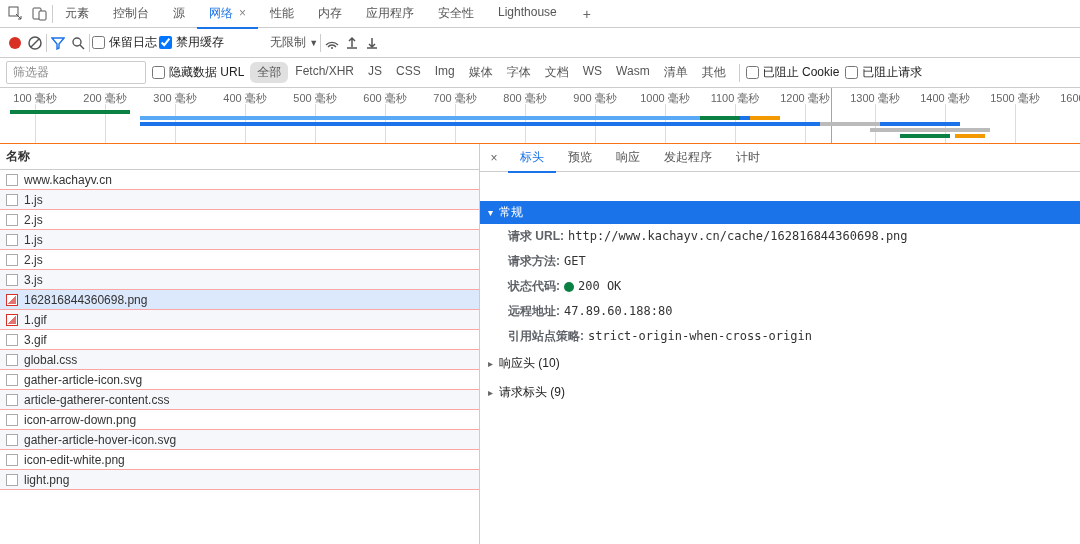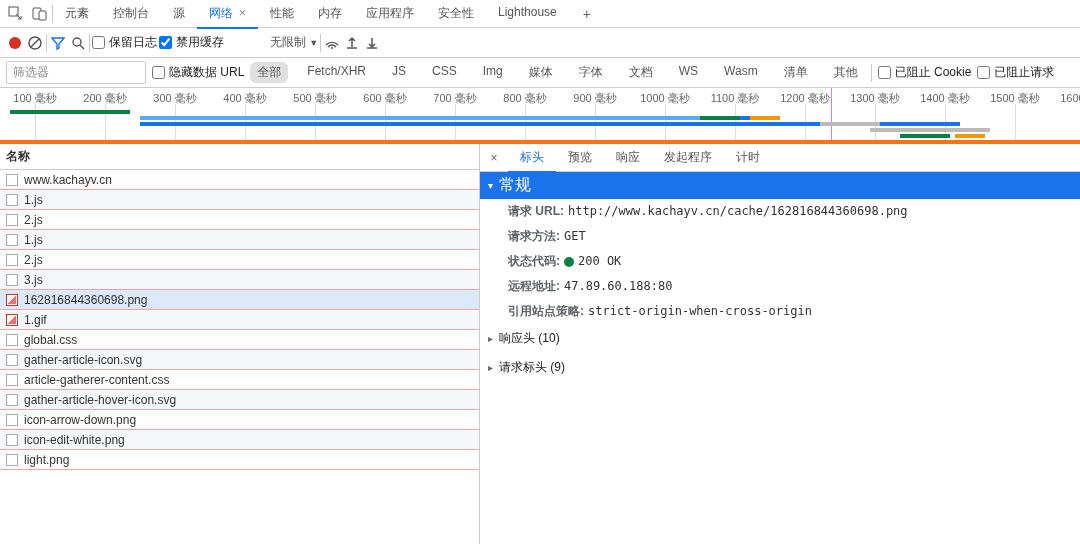--- a/index.html
+++ b/index.html
@@ -14,21 +14,21 @@
 .toolbar .ic { width: 18px; height: 18px; display: flex; align-items: center; justify-content: center; color: #555; }
 .toolbar .rec { width: 12px; height: 12px; border-radius: 50%; background: #d93025; }
 .toolbar label { display: flex; align-items: center; gap: 4px; color: #222; }
 .toolbar input[type=checkbox] { width: 13px; height: 13px; }
 .toolbar .sel { border: none; color: #555; background: transparent; margin-left: 44px; }
 .filterbar { display: flex; align-items: center; height: 30px; border-bottom: 1px solid #ccc; padding: 0 6px; gap: 6px; }
 .filterbar .input { border: 1px solid #ccc; border-radius: 2px; padding: 2px 6px; width: 140px; color: #888; }
 .filterbar .chip { padding: 2px 7px; color: #555; cursor: pointer; border-radius: 6px; }
 .filterbar .chip.sel { background: #e0e0e0; }
 .filterbar label { display: flex; align-items: center; gap: 4px; color: #222; }
-.timeline { height: 56px; border-bottom: 4px solid #f97316; position: relative; overflow: hidden; }
+.timeline { height: 56px; border-bottom: 1px solid #f97316; position: relative; overflow: hidden; }
 .ticks { display: flex; height: 20px; }
 .tick { flex: 0 0 auto; width: 70px; text-align: center; color: #666; font-size: 11px; padding-top: 3px; position: relative; }
 .tick::before { content: ""; position: absolute; left: 50%; top: 16px; width: 1px; height: 40px; background: #ddd; }
 .bars { position: relative; height: 36px; }
 .bar { position: absolute; height: 4px; }
 .split { display: flex; height: calc(544px - 28px - 30px - 30px - 56px); }
 .left { width: 480px; border-right: 1px solid #ccc; display: flex; flex-direction: column; }
 .lhdr { padding: 4px 6px; border-bottom: 1px solid #ccc; color: #333; font-weight: bold; }
 .rows { overflow-y: auto; flex: 1; }
 .row { display: flex; align-items: center; height: 20px; padding: 0 6px; border-bottom: 1px solid #fca5a5; gap: 6px; cursor: pointer; }
@@ -36,21 +36,21 @@
 .row.sel { background: #dce8fb; }
 .fic { width: 12px; height: 12px; border: 1px solid #aaa; background: #fff; flex-shrink: 0; }
 .fic.img { border-color: #d93025; background: #fff; position: relative; }
 .fic.img::after { content: ""; position: absolute; inset: 1px; background: linear-gradient(135deg, #fff 50%, #e57373 50%); }
 .right { flex: 1; display: flex; flex-direction: column; }
 .rhdr { display: flex; align-items: center; height: 28px; border-bottom: 1px solid #ccc; }
 .rhdr .close { width: 28px; text-align: center; color: #666; cursor: pointer; }
 .rtab { padding: 6px 12px; color: #555; cursor: pointer; position: relative; }
 .rtab.active { color: #1a73e8; }
 .rtab.active::after { content: ""; position: absolute; bottom: -1px; left: 0; right: 0; height: 2px; background: #1a73e8; }
-.section-hdr { background: #1a73e8; color: #fff; padding: 3px 8px; font-size: 16px; display: flex; align-items: center; }
+.section-hdr { background: #1a73e8; color: #fff; padding: 3px 8px; font-size: 12px; display: flex; align-items: center; margin-top: 29px; }
 .section-hdr::before { content: "▾"; margin-right: 6px; font-size: 10px; }
 .collapsed-hdr { padding: 6px 8px; color: #222; cursor: pointer; }
 .collapsed-hdr::before { content: "▸"; margin-right: 6px; color: #666; font-size: 10px; }
 .kv { padding: 4px 8px 4px 28px; }
 .kv .k { color: #5f6368; font-weight: bold; margin-right: 4px; }
 .kv .v { color: #333; }
 .kv .mono { font-family: monospace; }
 .status-dot { display: inline-block; width: 10px; height: 10px; border-radius: 50%; background: #0b8043; margin-right: 4px; vertical-align: middle; }
 .sep { width: 1px; height: 18px; background: #ccc; }
 svg { display: block; }
@@ -138,21 +138,21 @@
       </svg>
     </span>
 </div>
 
 <div class="filterbar">
   <div class="input">筛选器</div>
   <label>
       <input type="checkbox" style="">
       <span>隐藏数据 URL</span>
     </label>
-  <div id="type-chips" style="display:flex;gap:12px">
+  <div id="type-chips" style="display:flex;gap:0">
       <span class="chip sel">全部</span>
       <span class="chip">Fetch/XHR</span>
       <span class="chip">JS</span>
       <span class="chip">CSS</span>
       <span class="chip">Img</span>
       <span class="chip">媒体</span>
       <span class="chip">字体</span>
       <span class="chip">文档</span>
       <span class="chip">WS</span>
       <span class="chip">Wasm</span>
@@ -235,37 +235,41 @@
         <div class="row sel">
           <span class="fic img"></span>
           <span>162816844360698.png</span>
         </div>
         <div class="row">
           <span class="fic img"></span>
           <span>1.gif</span>
         </div>
         <div class="row">
           <span class="fic"></span>
+          <span>3.gif</span>
+        </div>
+        <div class="row">
+          <span class="fic"></span>
           <span>global.css</span>
         </div>
         <div class="row">
           <span class="fic"></span>
           <span>gather-article-icon.svg</span>
         </div>
         <div class="row">
           <span class="fic"></span>
           <span>article-gatherer-content.css</span>
         </div>
         <div class="row">
           <span class="fic"></span>
+          <span>icon-arrow-down.png</span>
+        </div>
+        <div class="row">
+          <span class="fic"></span>
           <span>gather-article-hover-icon.svg</span>
-        </div>
-        <div class="row">
-          <span class="fic"></span>
-          <span>icon-arrow-down.png</span>
         </div>
         <div class="row">
           <span class="fic"></span>
           <span>icon-edit-white.png</span>
         </div>
         <div class="row">
           <span class="fic"></span>
           <span>light.png</span>
         </div>
       </div>

